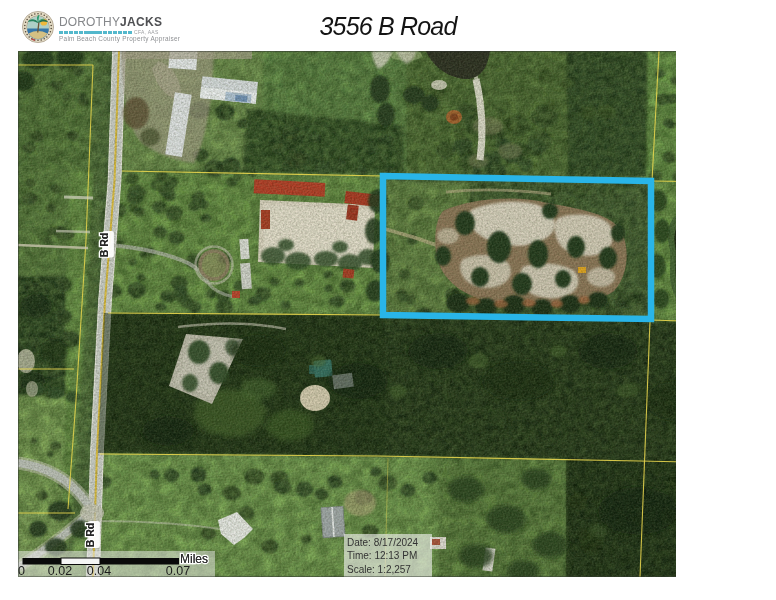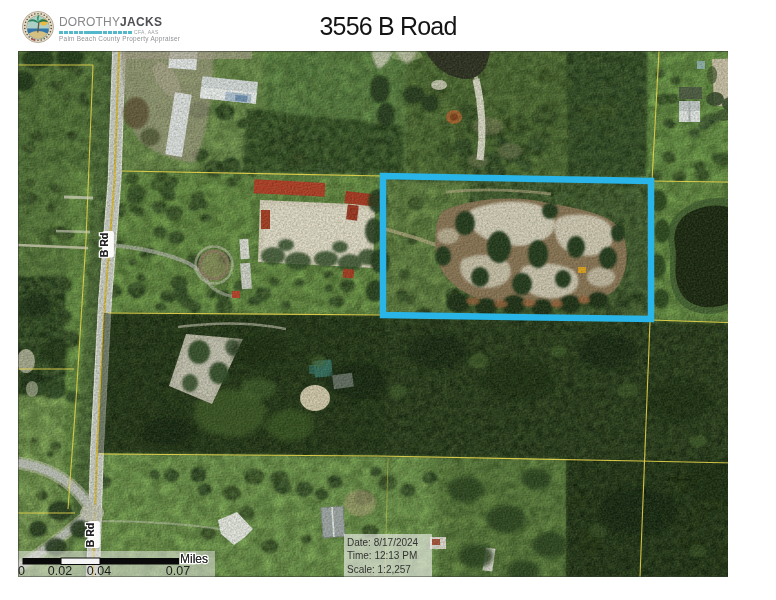--- a/index.html
+++ b/index.html
@@ -1,19 +1,19 @@
 <!DOCTYPE html>
 <html><head>
 <meta charset="utf-8">
 <style>
   html,body{margin:0;padding:0;background:#ffffff;}
-  #page{position:relative;width:728px;height:600px;background:#ffffff;overflow:hidden;
-        font-family:"Liberation Sans", sans-serif;}
+  #page{position:relative;width:664px;height:600px;background:#ffffff;overflow:hidden;
+        font-family:"Liberation Sans", sans-serif;padding-left:12px;}
   #maptitle{position:absolute;left:0;top:14px;width:776px;text-align:center;
-        font-size:25px;letter-spacing:-0.8px;color:#141414;line-height:1;}
+        font-size:25px;letter-spacing:-0.8px;color:#141414;line-height:1;font-style:italic;}
   #logo{position:absolute;left:22px;top:11px;}
   #brand{position:absolute;left:59px;top:16px;width:230px;}
   #brand .l1{font-size:12px;letter-spacing:0.15px;color:#85878a;line-height:1.08;}
   #brand .l1 b{color:#4f5053;font-weight:bold;letter-spacing:0.3px;}
   #brand .ruleline{height:4px;margin-top:1.5px;white-space:nowrap;line-height:4px;font-size:0;}
   #brand .rule{height:2.4px;background:repeating-linear-gradient(90deg,#53b8cc 0,#53b8cc 4.2px,#ffffff 4.2px,#ffffff 4.9px);width:73px;display:inline-block;vertical-align:middle;}
   #brand .cfa{font-size:5px;color:#9b9da0;display:inline-block;vertical-align:middle;margin-left:2px;letter-spacing:0.3px;}
   #brand .l3{font-size:6.4px;color:#8f9194;margin-top:1px;letter-spacing:0.28px;line-height:1.1;}
   #mapwrap{position:absolute;left:18px;top:51px;width:739px;height:526px;}
 </style>

